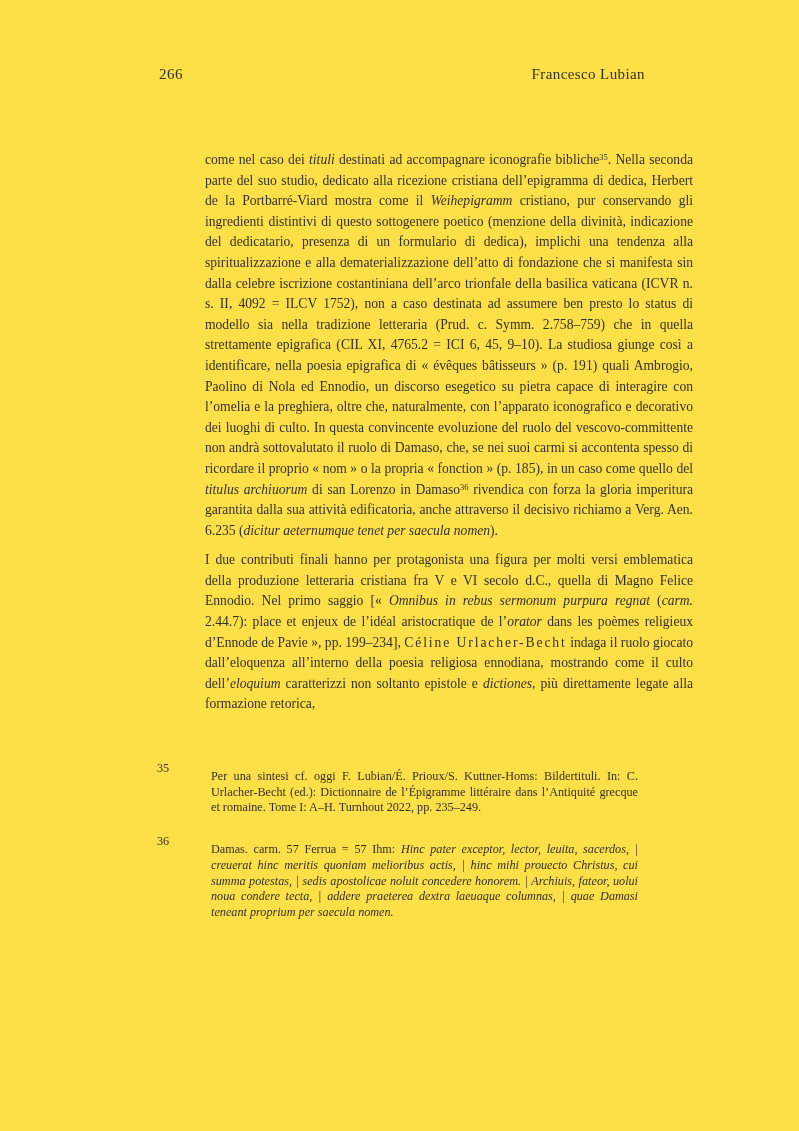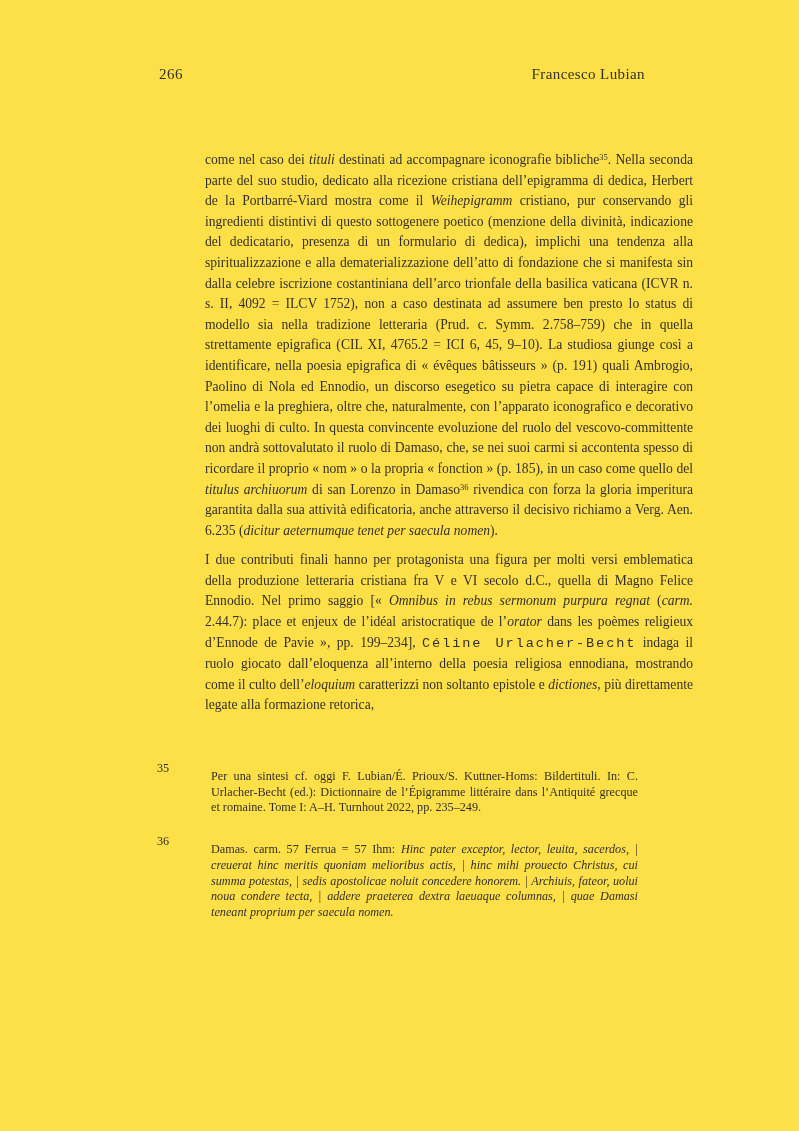--- a/index.html
+++ b/index.html
@@ -42,21 +42,21 @@
     top: 150px;
     width: 488px;
     font-size: 13.6px;
     line-height: 20.6px;
     text-align: justify;
     margin-left: 48px;
   }
   .para { margin: 0; }
   .para + .para { margin-top: 9px; }
   .body-text .i, .footnotes .i { font-style: italic; }
-  .sp { letter-spacing: 0.14em; font-family: Liberation Mono, monospace; }
+  .sp { letter-spacing: 0.14em; }
   sup.sup {
     font-size: 0.62em;
     line-height: 0;
     position: relative;
     top: -0.45em;
     vertical-align: baseline;
   }
   
   .footnotes {
     position: absolute;

